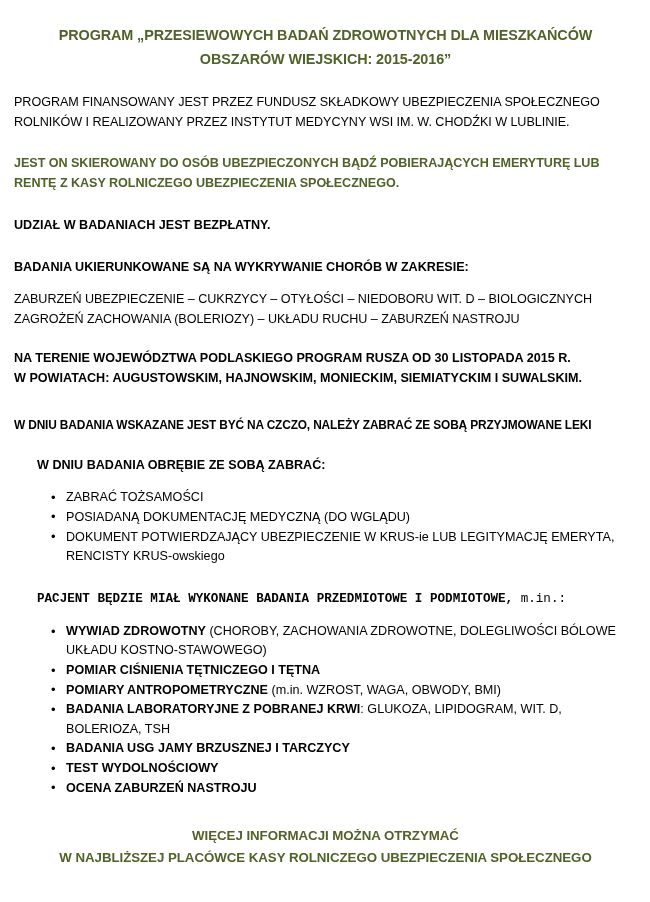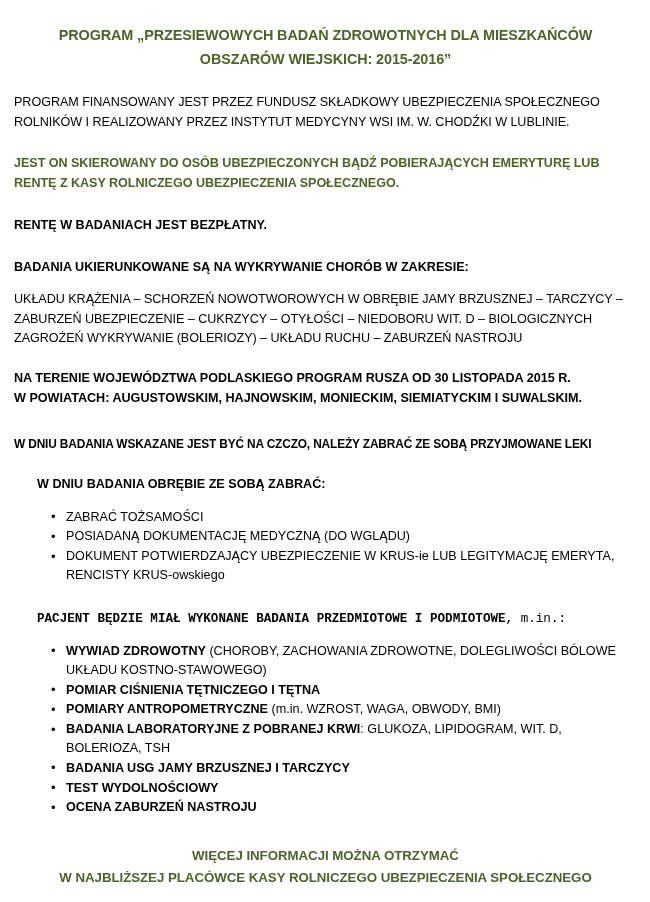--- a/index.html
+++ b/index.html
@@ -180,27 +180,26 @@
   <p class="para intro-block">
     <span class="line">PROGRAM  FINANSOWANY  JEST  PRZEZ  FUNDUSZ  SKŁADKOWY  UBEZPIECZENIA  SPOŁECZNEGO</span>
     <span class="line">ROLNIKÓW  I REALIZOWANY PRZEZ INSTYTUT MEDYCYNY WSI IM. W. CHODŹKI W LUBLINIE.</span>
   </p>
 
   <p class="para green green-block">
     <span class="line">JEST  ON  SKIEROWANY  DO  OSÓB  UBEZPIECZONYCH  BĄDŹ  POBIERAJĄCYCH  EMERYTURĘ  LUB</span>
     <span class="line">RENTĘ Z KASY ROLNICZEGO UBEZPIECZENIA SPOŁECZNEGO.</span>
   </p>
 
-  <p class="stmt-free">RENTĘ W BADANIACH JEST BEZPŁATNY.</p>
+  <p class="stmt-free">UDZIAŁ W BADANIACH JEST BEZPŁATNY.</p>
 
   <p class="scope-head">BADANIA UKIERUNKOWANE SĄ NA WYKRYWANIE CHORÓB W ZAKRESIE:</p>
   <p class="para scope-body">
-    <span class="line">UKŁADU KRĄŻENIA – SCHORZEŃ NOWOTWOROWYCH W OBRĘBIE JAMY BRZUSZNEJ – TARCZYCY –</span>
     <span class="line">ZABURZEŃ  UBEZPIECZENIE  –  CUKRZYCY  –  OTYŁOŚCI  –  NIEDOBORU  WIT.  D  –  BIOLOGICZNYCH</span>
-    <span class="line">ZAGROŻEŃ WYKRYWANIE (BOLERIOZY) – UKŁADU RUCHU – ZABURZEŃ NASTROJU</span>
+    <span class="line">ZAGROŻEŃ ZACHOWANIA (BOLERIOZY) – UKŁADU RUCHU – ZABURZEŃ NASTROJU</span>
   </p>
 
   <p class="region-block">
     <span class="line">NA TERENIE WOJEWÓDZTWA PODLASKIEGO PROGRAM RUSZA OD 30 LISTOPADA 2015 R.</span>
     <span class="line">W POWIATACH: AUGUSTOWSKIM, HAJNOWSKIM, MONIECKIM, SIEMIATYCKIM I SUWALSKIM.</span>
   </p>
 
   <p class="fasting-line">W DNIU BADANIA WSKAZANE JEST BYĆ NA CZCZO, NALEŻY ZABRAĆ ZE SOBĄ PRZYJMOWANE LEKI</p>
 
   <p class="sub-head">W DNIU BADANIA OBRĘBIE ZE SOBĄ ZABRAĆ:</p>

